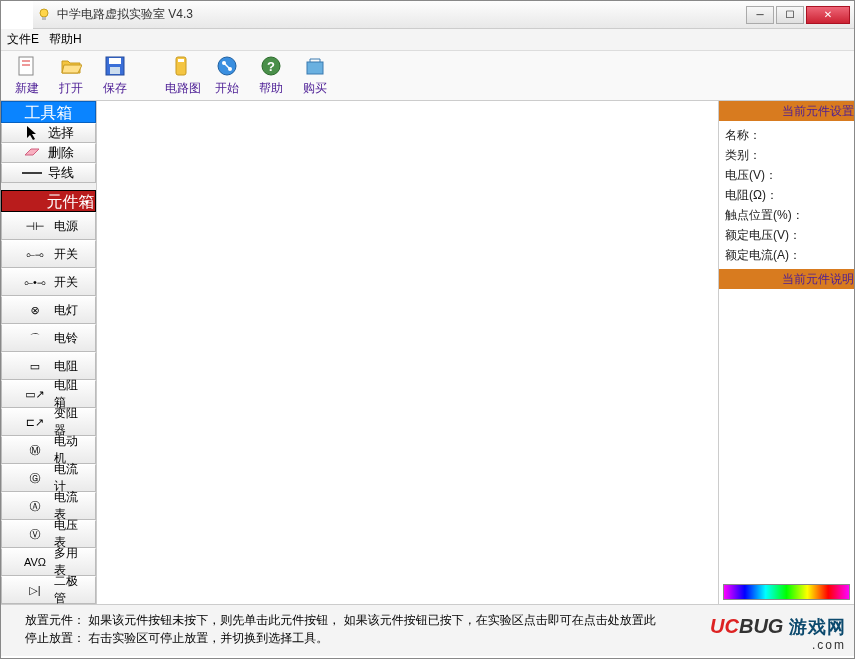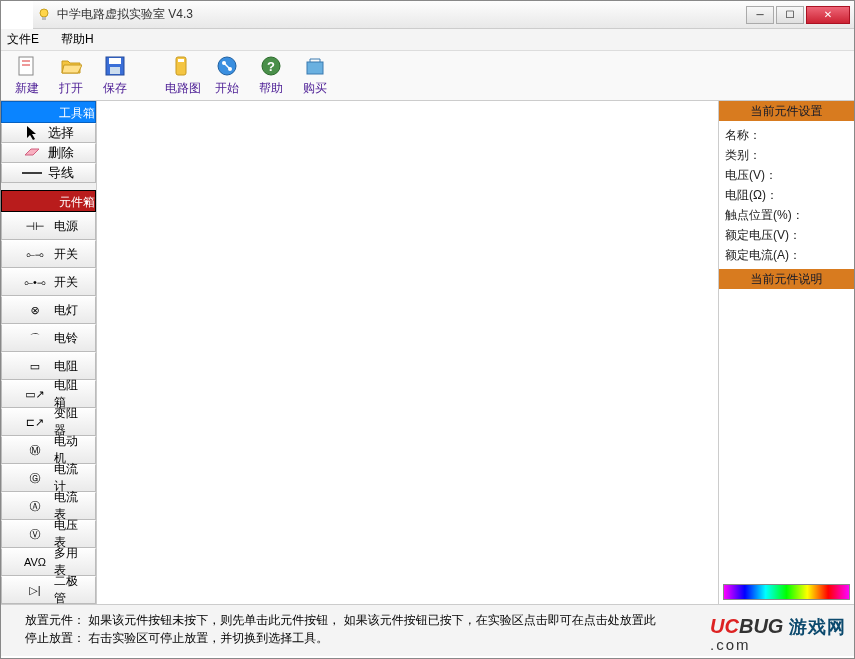--- a/index.html
+++ b/index.html
@@ -5,53 +5,53 @@
 * { box-sizing: border-box; margin: 0; padding: 0; }
 body { font-family: "Microsoft YaHei", SimSun, sans-serif; font-size: 12px; background: #fff; width: 855px; height: 659px; overflow: hidden; border: 1px solid #888; }
 
 .titlebar { height: 28px; background: linear-gradient(#fdfdfd, #e8e8e8); display: flex; align-items: center; padding: 0 4px; border-bottom: 1px solid #ccc; margin-left: 32px; }
 .titlebar .bulb { width: 14px; height: 14px; margin-right: 6px; display: inline-flex; align-items: center; justify-content: center; }
 .titlebar .title { flex: 1; color: #333; font-size: 12px; }
 .winbtns { display: flex; gap: 2px; }
 .winbtn { width: 28px; height: 18px; border: 1px solid #aaa; background: linear-gradient(#f8f8f8,#e0e0e0); display: flex; align-items: center; justify-content: center; font-size: 10px; cursor: pointer; }
 .winbtn.close { background: linear-gradient(#e67, #c23); color: #fff; border-color: #a12; width: 44px; }
 
-.menubar { height: 22px; background: #f4f4f4; display: flex; align-items: center; padding: 0 6px; gap: 22px; border-bottom: 1px solid #ddd; }
+.menubar { height: 22px; background: #f4f4f4; display: flex; align-items: center; padding: 0 6px; gap: 10px; border-bottom: 1px solid #ddd; }
 .menubar span { cursor: pointer; }
 
 .toolbar { height: 50px; background: #f9f9f9; display: flex; align-items: center; padding: 2px 6px; gap: 4px; border-bottom: 1px solid #ccc; }
 .tbtn { width: 40px; height: 46px; display: flex; flex-direction: column; align-items: center; justify-content: center; cursor: pointer; border-radius: 3px; }
 .tbtn .ticon { width: 24px; height: 24px; display: flex; align-items: center; justify-content: center; }
 .tbtn .tlabel { font-size: 12px; color: #4c1d95; margin-top: 2px; }
 .tsep { width: 20px; }
 
 .main { display: flex; height: 503px; }
 .leftcol { width: 96px; background: #f0f0f0; border-right: 1px solid #ccc; display: flex; flex-direction: column; }
-.panel-hd { background: #0a84ff; color: #fff; text-align: right; height: 22px; line-height: 22px; font-size: 12px; border: 1px solid #0660c0; }
+.panel-hd { background: #0a84ff; color: #fff; text-align: center; height: 22px; line-height: 22px; font-size: 16px; border: 1px solid #0660c0; }
 .panel-hd.green { background: #b91c1c; border: 1px solid #000000; color: #fff; position: relative; padding-left: 44px; }
 .panel-hd.green::after { content: "▾"; position: absolute; right: 6px; font-size: 9px; }
 .toolbtn, .compbtn { height: 28px; background: linear-gradient(#fefefe,#eaeaea); border: 1px solid #bbb; border-top: 1px solid #fff; display: flex; align-items: center; cursor: pointer; padding: 0 14px; }
 .toolbtn .ticon2 { width: 32px; display: flex; align-items: center; justify-content: center; }
 .toolbtn .tlab2 { flex: 1; font-size: 13px; }
 .compbtn .csym { width: 38px; display: flex; align-items: center; justify-content: center; font-size: 11px; }
 .compbtn .clab { flex: 1; font-size: 12px; }
 
 .canvas { flex: 1; background: #fff; }
 
 .rightcol { width: 136px; background: #fff; border-left: 1px solid #ccc; display: flex; flex-direction: column; }
-.right-hd { background: #d87b1f; color: #0f172a; text-align: center; height: 20px; line-height: 20px; font-size: 12px; }
+.right-hd { background: #d87b1f; color: #4c1d95; text-align: right; height: 20px; line-height: 20px; font-size: 12px; }
 .proplist { padding: 4px 6px; font-size: 12px; line-height: 20px; color: #222; }
 .colorbar { height: 16px; margin: 0 4px 4px 4px; background: linear-gradient(to right, #f0f, #00f, #0ff, #0f0, #ff0, #f00, #f0f); border: 1px solid #888; margin-top: auto; }
 
 .statusbar { height: 52px; background: #f4f4f4; border-top: 1px solid #ccc; padding: 6px 24px; font-size: 12px; line-height: 18px; position: relative; }
 .watermark { position: absolute; right: 8px; bottom: 2px; font-size: 20px; font-weight: bold; font-style: italic; }
 .watermark .uc { color: #d22; }
 .watermark .bug { color: #333; }
 .watermark .cn { color: #0c4a6e; font-style: normal; font-size: 18px; letter-spacing: 1px; }
-.watermark .com { display: block; font-size: 15px; color: #333; font-style: normal; font-weight: normal; letter-spacing: 2px; }
+.watermark .com { display: block; font-size: 12px; color: #333; text-align: right; font-style: normal; font-weight: normal; letter-spacing: 2px; }
 </style>
 </head>
 <body>
 
 <div class="titlebar">
   <span class="bulb">
     <svg width="12" height="14" viewBox="0 0 12 14">
         <circle cx="6" cy="5" r="4" fill="#ffd54a" stroke="#c8a020"></circle>
         <rect x="4" y="9" width="4" height="3" fill="#bbb"></rect>
       </svg>

